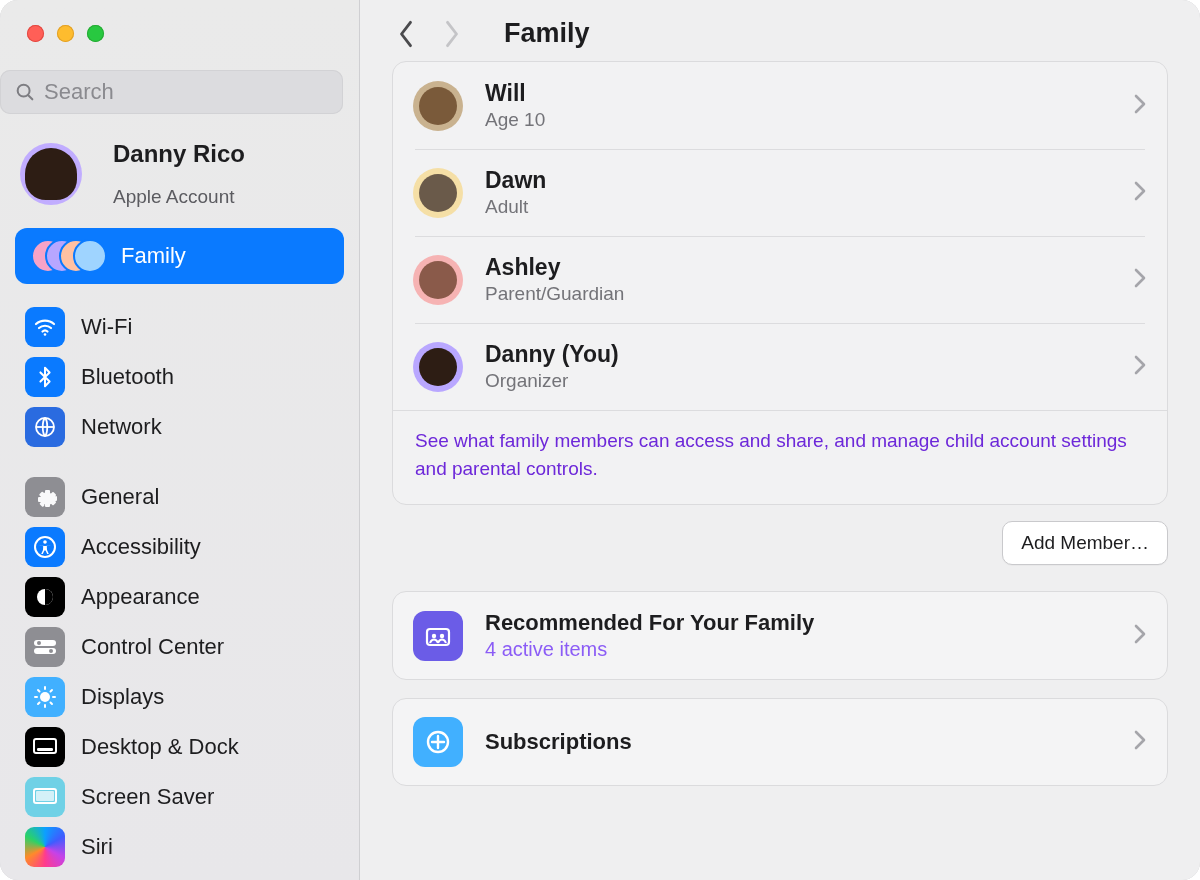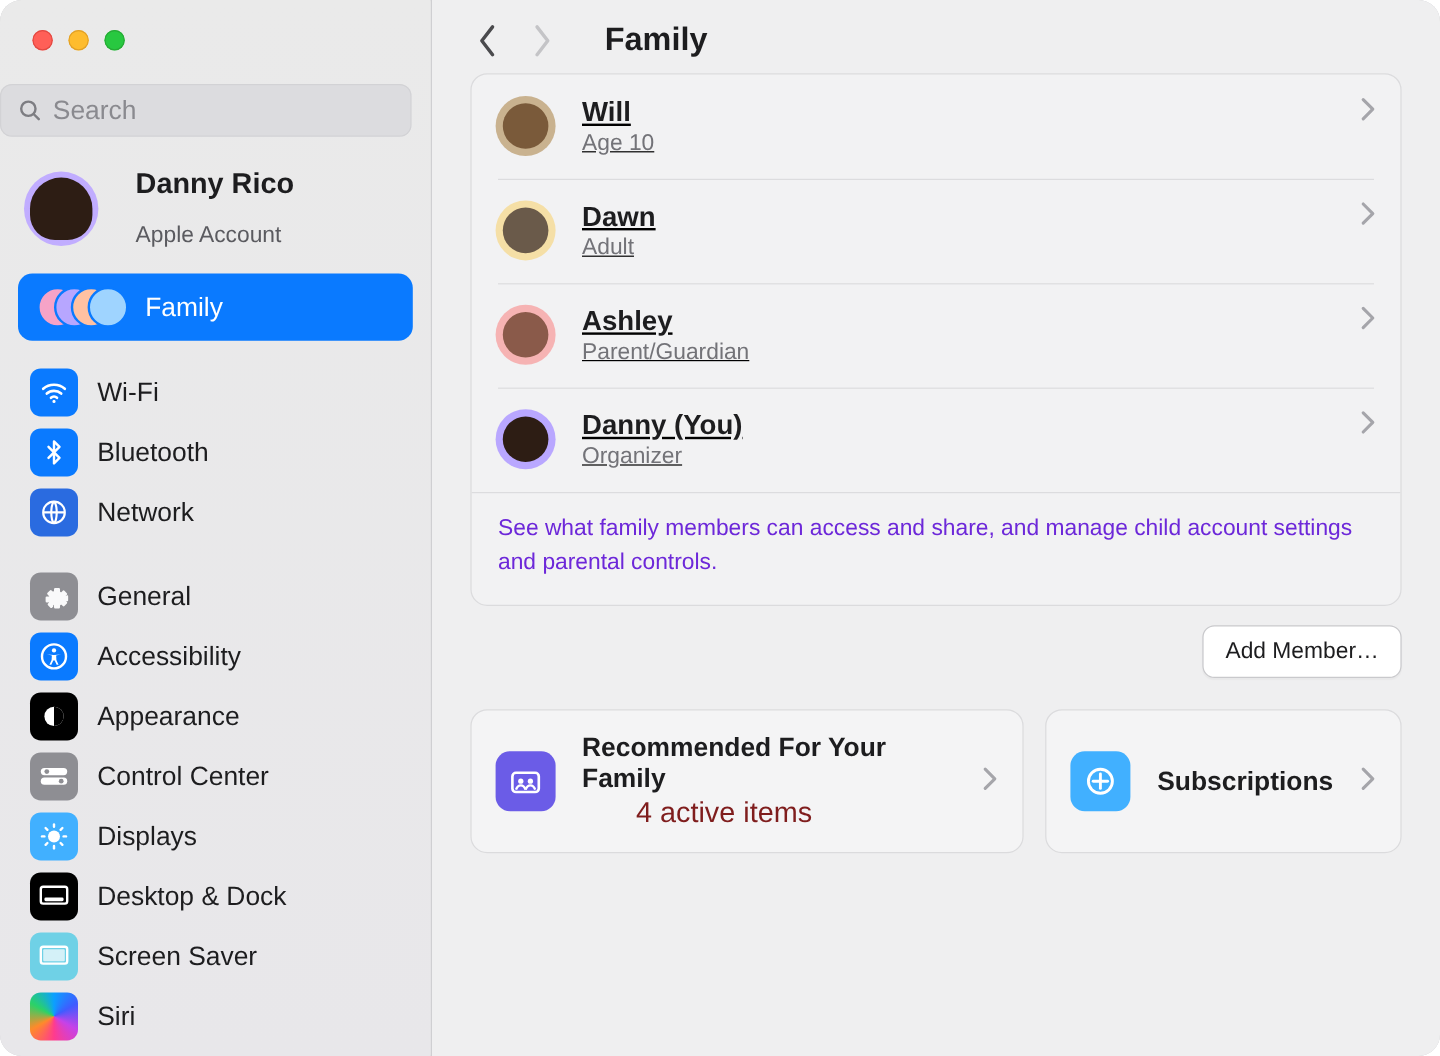--- a/index.html
+++ b/index.html
@@ -42,38 +42,38 @@
   .nav .gap{ height:20px; }
 
   
   .content { flex:1; background:#efeff0; display:flex; flex-direction:column; overflow:hidden; }
   .header { display:flex; align-items:center; gap:18px; padding:18px 32px 12px 32px; }
   .header .navarrow{ width:28px; height:28px; display:flex; align-items:center; justify-content:center; }
   .header .navarrow svg{ width:22px; height:34px; }
   .header .title{ font-size:27px; font-weight:700; margin-left:20px; color:#1d1d1f; }
 
   .panel{ margin:0 32px; background:#f2f2f3; border:1px solid #dbdbdd; border-radius:14px; }
-  .members .row{ display:flex; padding:18px 20px; gap:22px; position:relative;text-decoration:underline; }
+  .members .row{ display:flex; align-items:center; padding:18px 20px; gap:22px; position:relative; }
   .members .row + .row::before{ content:""; position:absolute; left:22px; right:22px; top:0; height:1px; background:#dcdcde; }
   .mavatar{ width:50px; height:50px; border-radius:50%; display:flex; align-items:center; justify-content:center; flex:0 0 50px; }
   .mavatar .inner{ width:38px; height:38px; border-radius:50%; }
   .mtext .nm{ font-size:23px; font-weight:600; color:#1d1d1f; }
   .mtext .rl{ font-size:19px; color:#737378; margin-top:2px; }
   .chev-slot{ margin-left:auto; color:#a5a5aa; }
   .chev-slot svg{ width:14px; height:22px; }
   .members .footer{ padding:16px 22px 22px 22px; font-size:19px; color:#6d28d9; line-height:1.45; border-top:1px solid #dcdcde; margin-top:0; }
 
   .add-row{ display:flex; justify-content:flex-end; padding:16px 32px 26px 0; }
   .btn{ background:#ffffff; border:1px solid #c9c9cc; border-radius:10px; padding:10px 18px; font-size:19px; color:#1d1d1f; box-shadow:0 1px 1px rgba(0,0,0,.03); }
 
-  .bottom{ margin:0 32px; display:flex; flex-direction:row; gap:18px; }
+  .bottom{ margin:0 32px; display:flex; flex-direction:column; gap:18px; }
   .card{ background:#f4f4f5; border:1px solid #dbdbdd; border-radius:14px; display:flex; align-items:center; gap:22px; padding:18px 20px; }
   .card .icon{ width:50px; height:50px; border-radius:12px; display:flex; align-items:center; justify-content:center; color:#fff; flex:0 0 50px; }
   .card .txt .t{ font-size:22px; font-weight:600; color:#1d1d1f; }
-  .card .txt .s{ font-size:24px; color:#7f1d1d; margin-top:2px;margin-left:45px; }
+  .card .txt .s{ font-size:20px; color:#8b5cf6; margin-top:2px; }
 
   
   .ic-blue{ background:#0a7aff; }
   .ic-green{ background:#34c759; } .ic-gray{ background:#8e8e93; }
   .ic-black{ background:#000; }
   .ic-lightblue{ background:#41b0ff; } .ic-teal{ background:#6fd1e6; }
   .ic-deepblue{ background:#2a6be0; }
   .ic-purple{ background:#6b5ce7; }
   .ic-siri{ background: conic-gradient(#0ba0ff,#3f5cff,#c642e8,#ff3b8d,#ff8a2a,#2bd267,#0ba0ff); }
 </style>

